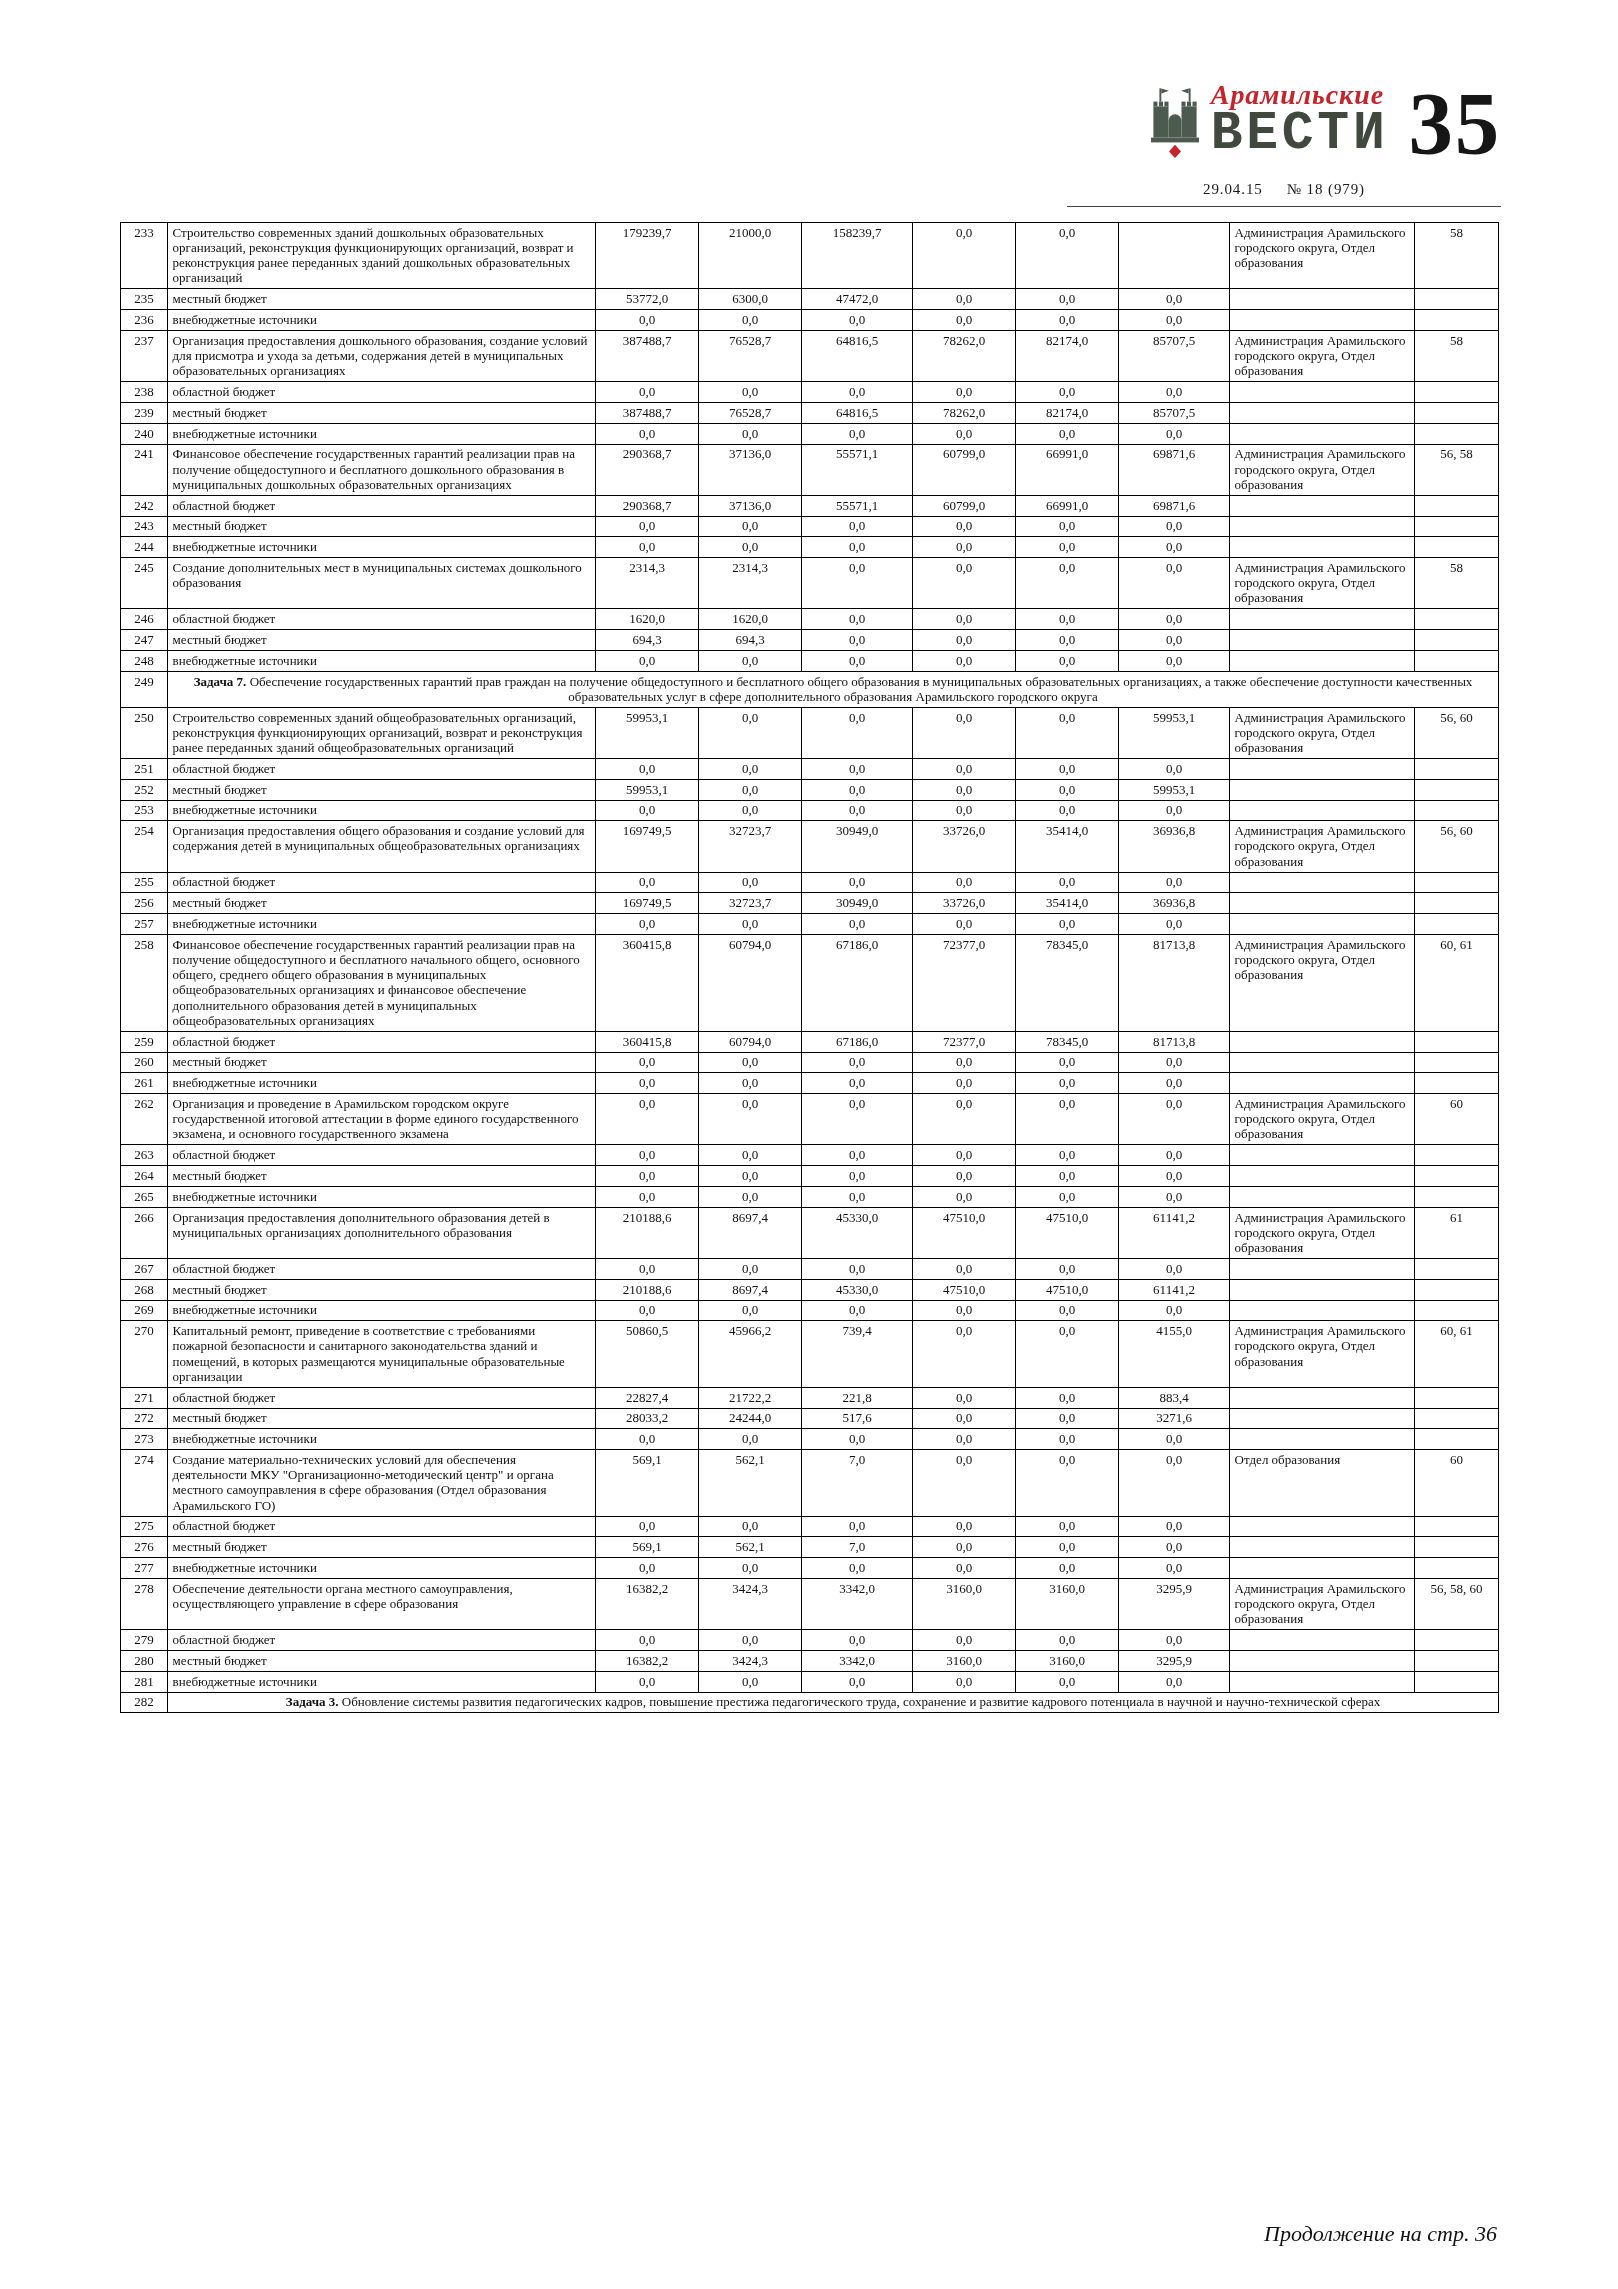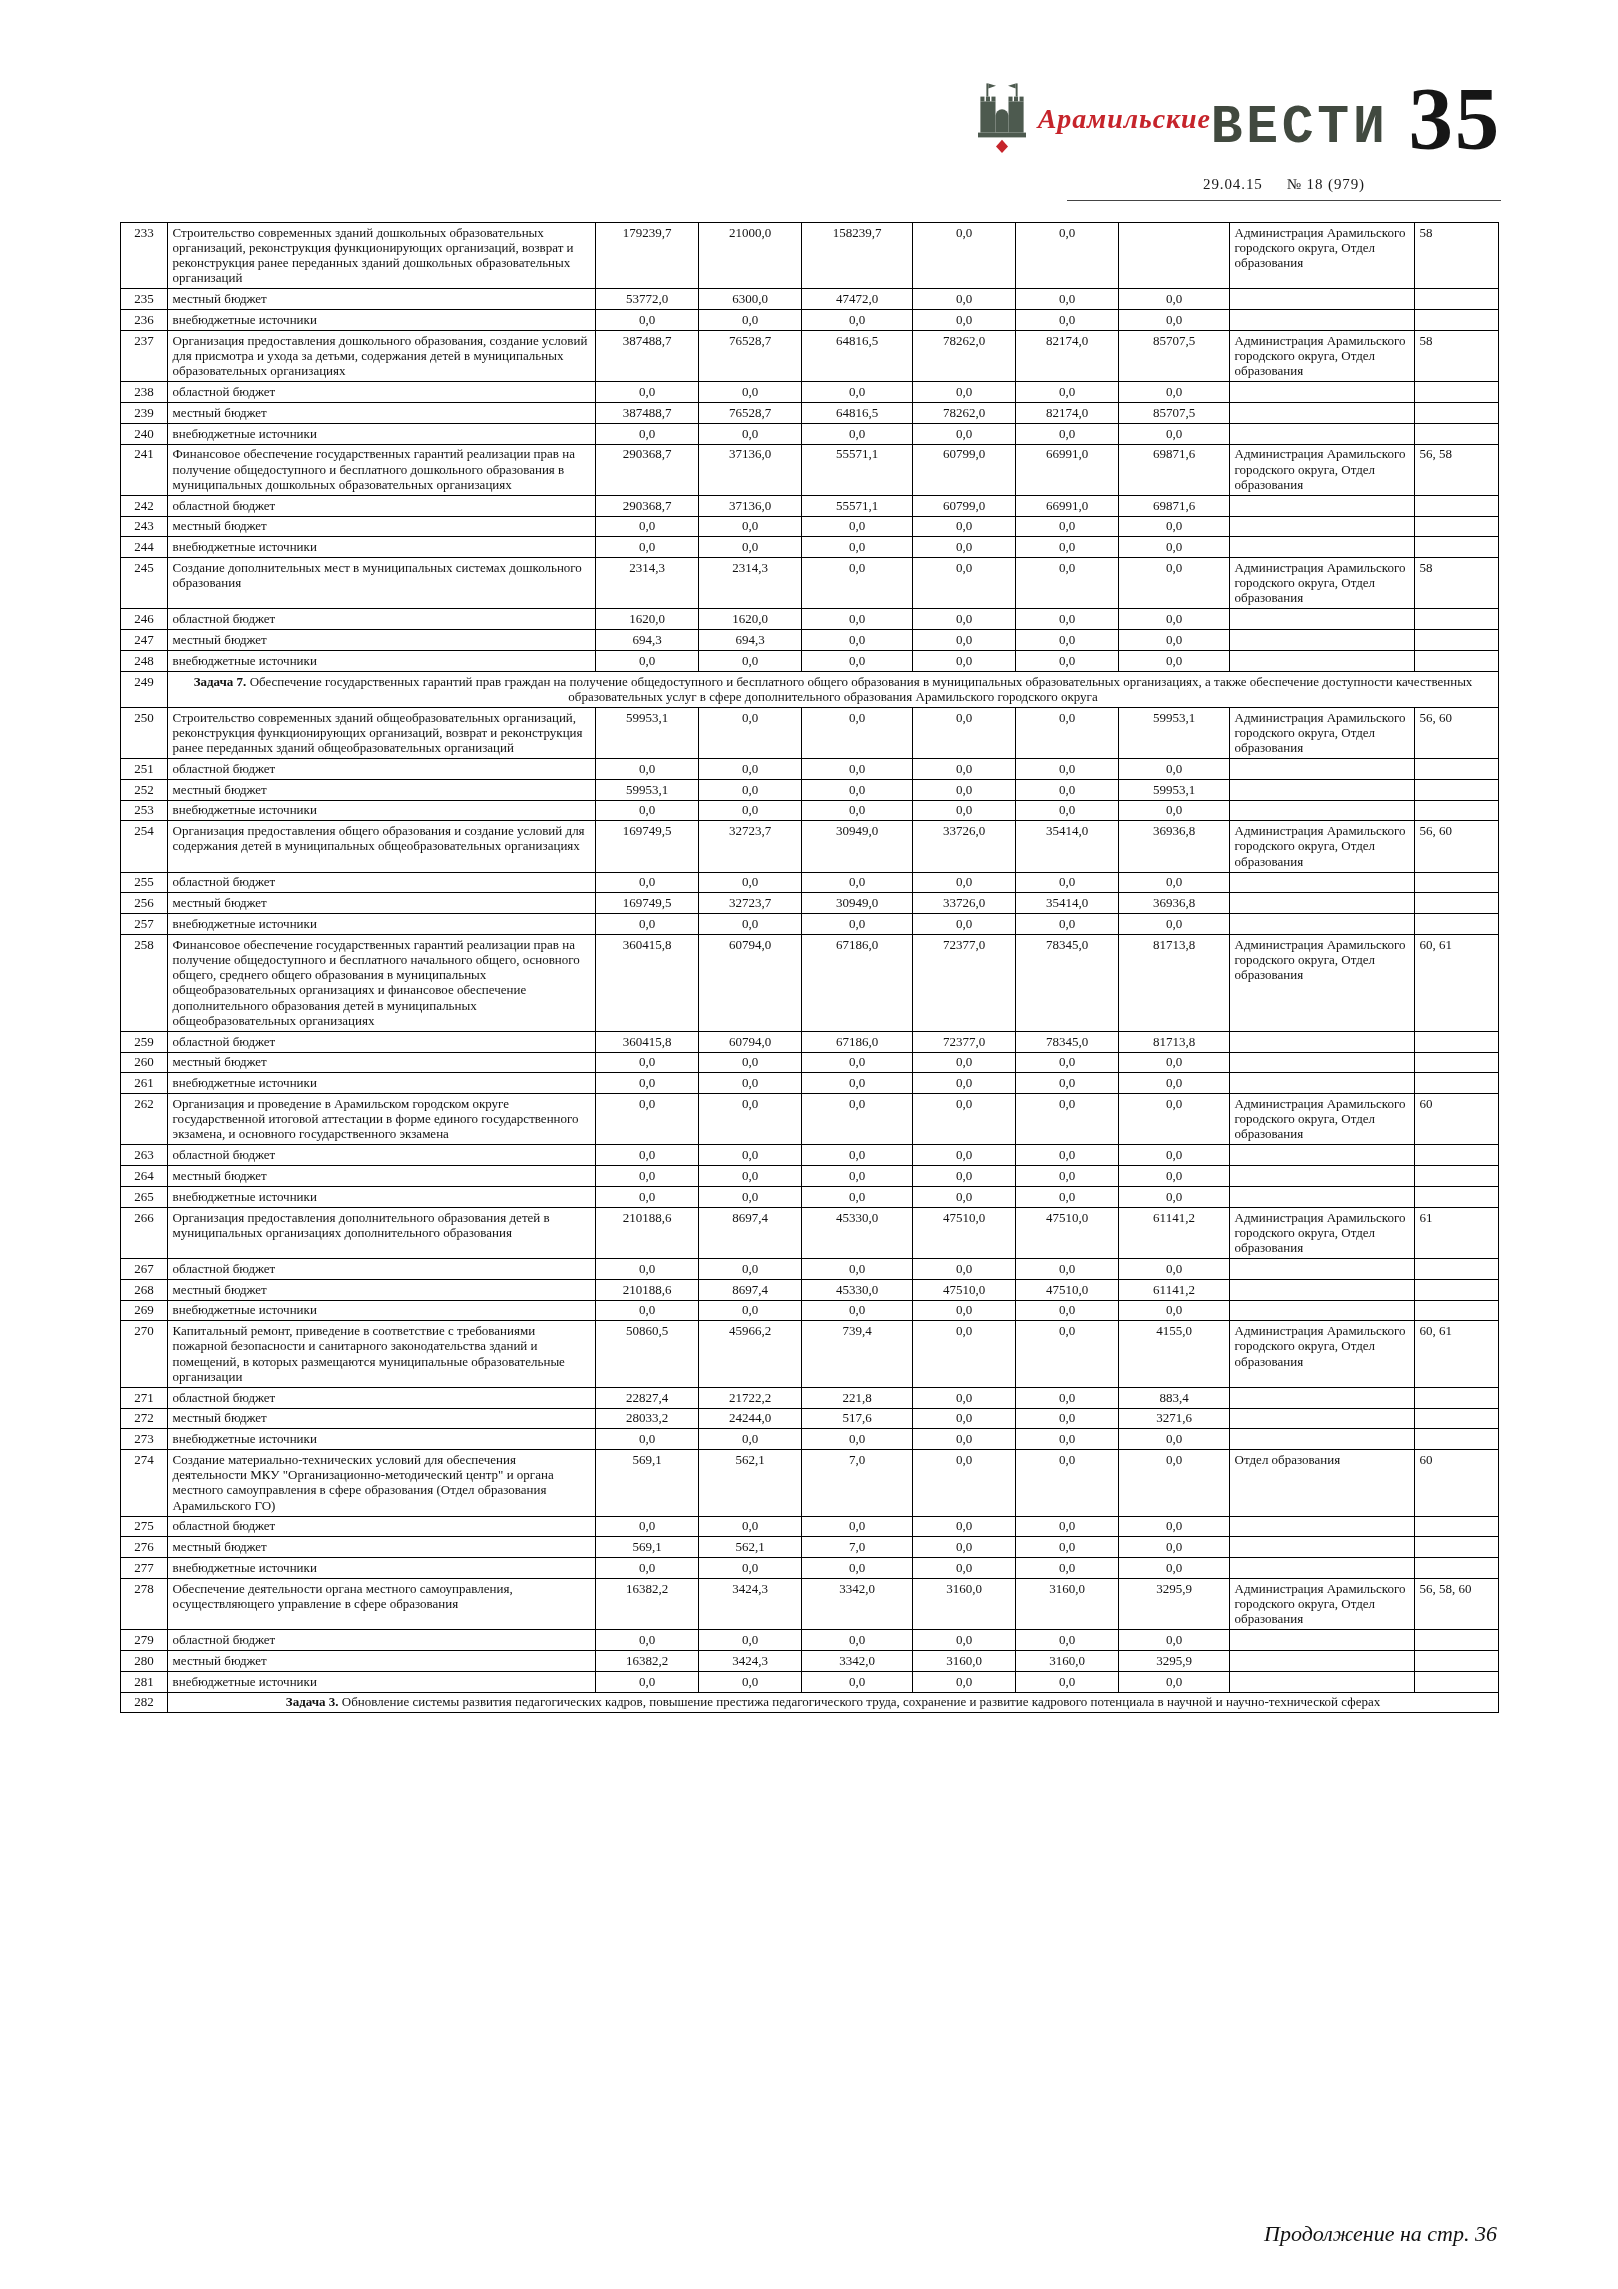--- a/index.html
+++ b/index.html
@@ -21,21 +21,21 @@
     text-align: center;
   }
   .masthead-row {
     display: flex;
     align-items: flex-end;
     justify-content: flex-end;
     gap: 20px;
   }
   .logo-group { display: flex; align-items: flex-end; gap: 9.2px; }
   .emblem { width: 54px; height: 72px; flex: 0 0 auto; }
-  .masthead-text { display: flex; flex-direction: row; align-items: flex-start; line-height: 1; }
+  .masthead-text { display: flex; flex-direction: column; align-items: flex-start; line-height: 1; }
   .masthead-top {
     color: #c6242b;
     font-size: 28px;
     font-weight: bold;
     font-style: italic;
     letter-spacing: 0.9px;
     margin-bottom: 1.8px;
   }
   .masthead-main {
     color: #41493f;
@@ -79,21 +79,21 @@
     padding: 1.8px 4.6px 2.8px 4.6px;
     font-size: 13px;
     line-height: 1.17;
     overflow: hidden;
     word-wrap: break-word;
   }
   td.cell-num   { text-align: center; }
   td.cell-desc  { text-align: left; }
   td.cell-val   { text-align: center; }
   td.cell-resp  { text-align: left; }
-  td.cell-codes { text-align: left; margin-top: 21px; }
+  td.cell-codes { text-align: center; margin-top: 21px; }
   td.cell-task  { text-align: center; }
   .task-label { font-weight: bold; }
 
   
   .footer-line {
     position: absolute;
     right: 122px; top: 2221px;
     font-style: italic;
     font-size: 22px;
     color: #111;

